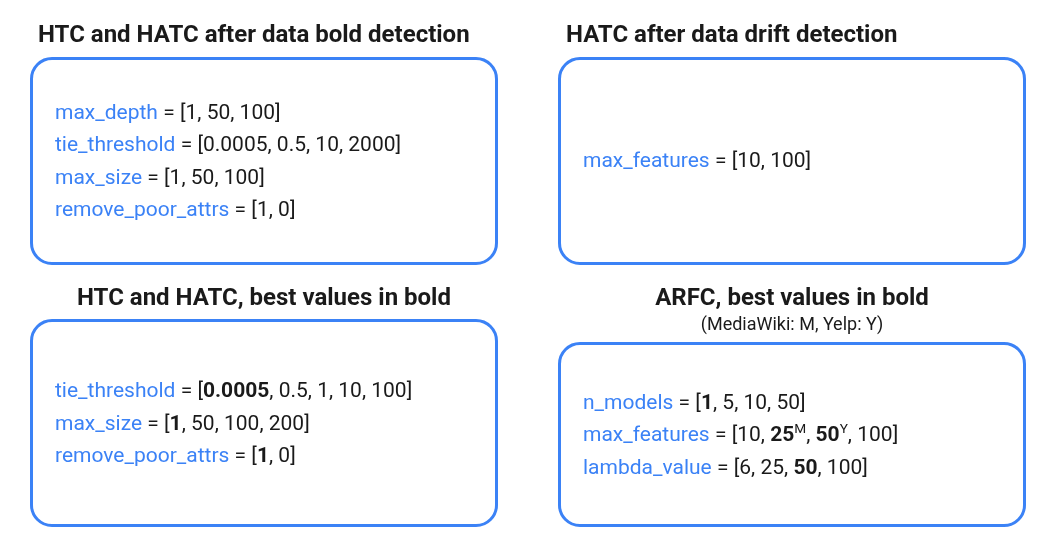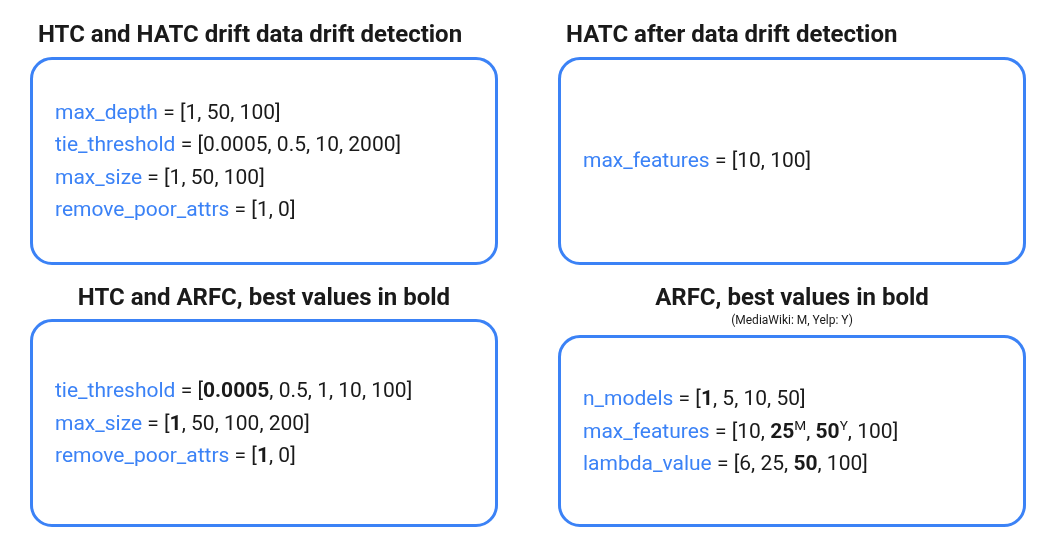--- a/index.html
+++ b/index.html
@@ -28,21 +28,21 @@
     margin-bottom: 8px;
     padding-left: 8px;
   }
   .title-block.center { text-align: center; padding-left: 0; }
   .title {
     font-size: 24px;
     font-weight: 700;
     line-height: 1.2;
   }
   .subtitle {
-    font-size: 12px;
+    font-size: 18px;
     font-weight: 400;
     margin-top: 2px;
   }
   .box {
     border: 3px solid #3b82f6;
     border-radius: 22px;
     padding: 18px 22px;
     flex: 1;
     display: flex;
     flex-direction: column;
@@ -65,40 +65,40 @@
     vertical-align: super;
     font-weight: 400;
   }
 </style>
 </head>
 <body>
 
 <div class="grid">
     <div class="cell">
       <div class="title-block">
-        <div class="title">HTC and HATC drift data drift detection</div>
+        <div class="title">HTC and HATC after data bold detection</div>
       </div>
       <div class="box">
         <div class="param-line"><span class="param-name">max_depth</span><span class="eq"> = </span><span class="values">[<span>1</span>, <span>50</span>, <span>100</span>]</span></div>
         <div class="param-line"><span class="param-name">tie_threshold</span><span class="eq"> = </span><span class="values">[<span>0.0005</span>, <span>0.5</span>, <span>10</span>, <span>2000</span>]</span></div>
         <div class="param-line"><span class="param-name">max_size</span><span class="eq"> = </span><span class="values">[<span>1</span>, <span>50</span>, <span>100</span>]</span></div>
         <div class="param-line"><span class="param-name">remove_poor_attrs</span><span class="eq"> = </span><span class="values">[<span>1</span>, <span>0</span>]</span></div>
       </div>
     </div>
     <div class="cell">
       <div class="title-block">
         <div class="title">HATC after data drift detection</div>
       </div>
       <div class="box">
         <div class="param-line"><span class="param-name">max_features</span><span class="eq"> = </span><span class="values">[<span>10</span>, <span>100</span>]</span></div>
       </div>
     </div>
     <div class="cell">
       <div class="title-block center">
-        <div class="title">HTC and ARFC, best values in bold</div>
+        <div class="title">HTC and HATC, best values in bold</div>
       </div>
       <div class="box">
         <div class="param-line"><span class="param-name">tie_threshold</span><span class="eq"> = </span><span class="values">[<span class="bold">0.0005</span>, <span>0.5</span>, <span>1</span>, <span>10</span>, <span>100</span>]</span></div>
         <div class="param-line"><span class="param-name">max_size</span><span class="eq"> = </span><span class="values">[<span class="bold">1</span>, <span>50</span>, <span>100</span>, <span>200</span>]</span></div>
         <div class="param-line"><span class="param-name">remove_poor_attrs</span><span class="eq"> = </span><span class="values">[<span class="bold">1</span>, <span>0</span>]</span></div>
       </div>
     </div>
     <div class="cell">
       <div class="title-block center">
         <div class="title">ARFC, best values in bold</div>

